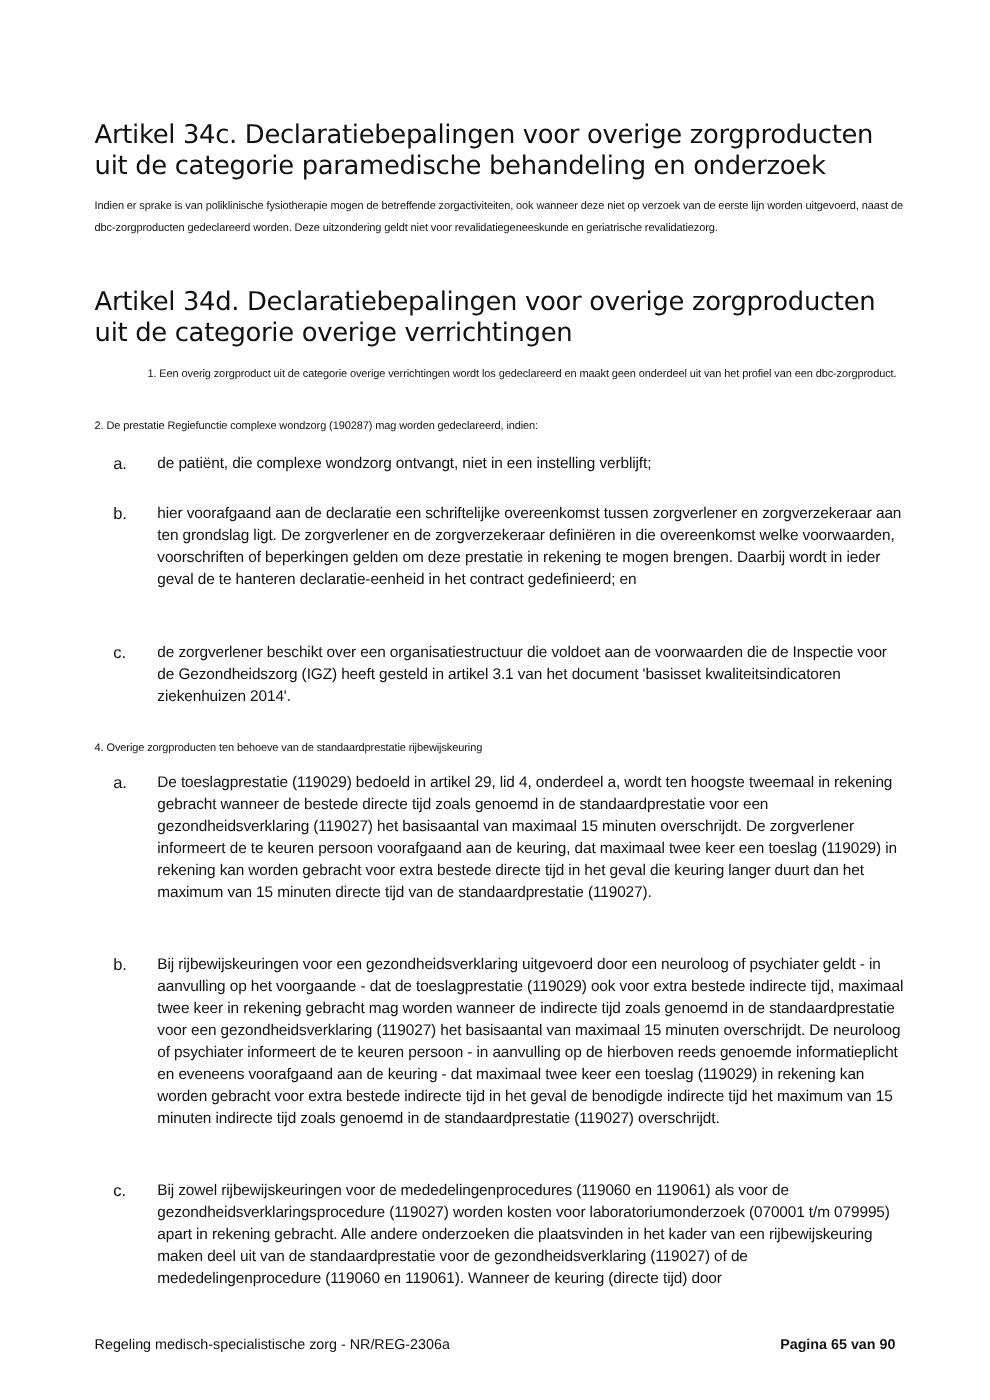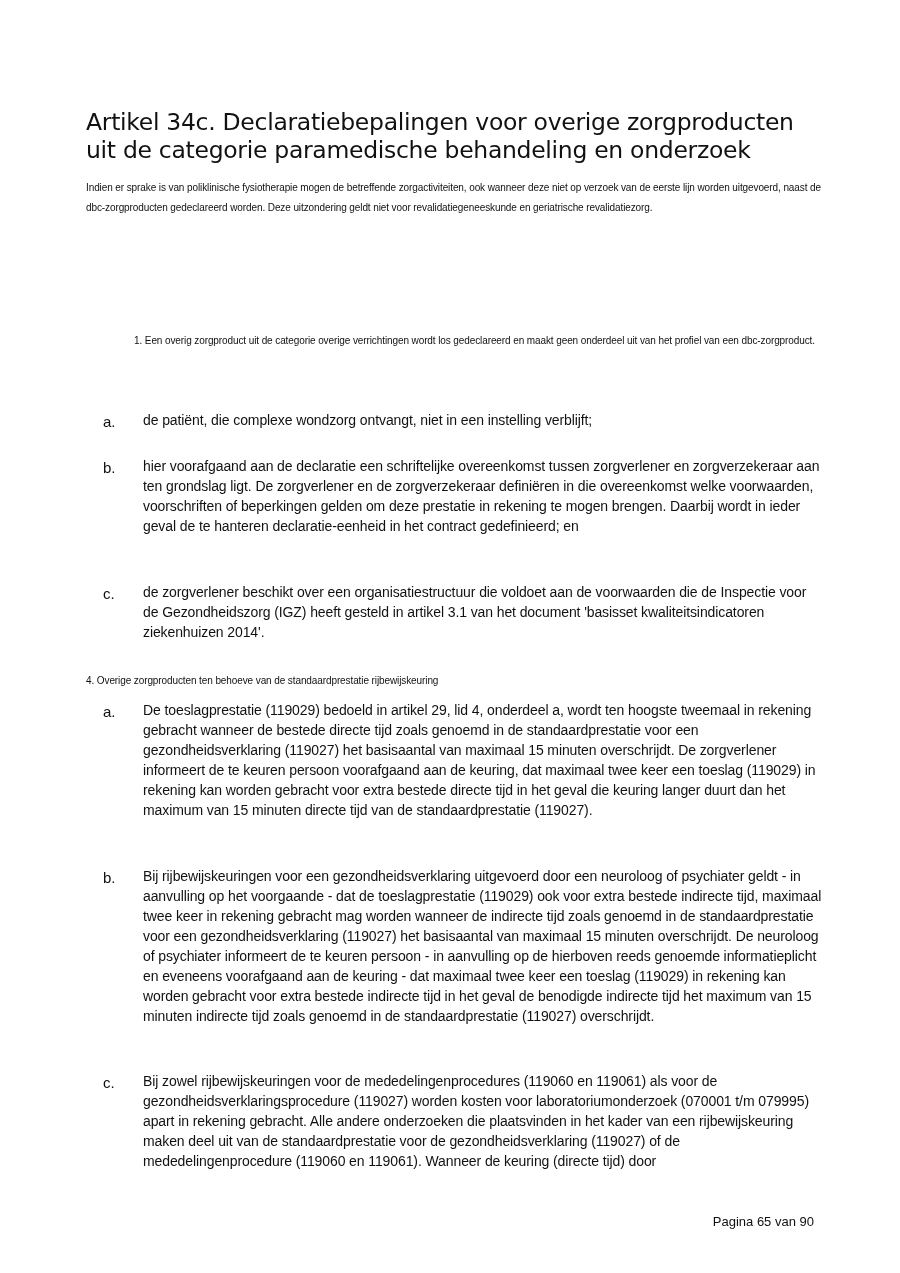--- a/index.html
+++ b/index.html
@@ -18,22 +18,24 @@
   .footer { position: absolute; top: 1214px; font-size: 13px; line-height: 16px; color: #111; }
 </style>
 </head>
 <body>
 
 <div class="page">
 
   <h2 style="top:108px;">Artikel 34c. Declaratiebepalingen voor overige zorgproducten uit de categorie paramedische behandeling en onderzoek</h2>
   <p class="p" style="top:178px;">Indien er sprake is van poliklinische fysiotherapie mogen de betreffende zorgactiviteiten, ook wanneer deze niet op verzoek van de eerste lijn worden uitgevoerd, naast de dbc-zorgproducten gedeclareerd worden. Deze uitzondering geldt niet voor revalidatiegeneeskunde en geriatrische revalidatiezorg.</p>
 
+  <h2 style="top:260px;">Artikel 34d. Declaratiebepalingen voor overige zorgproducten uit de categorie overige verrichtingen</h2>
 
   <p class="p" style="top:331px;margin-left:48px;">1. Een overig zorgproduct uit de categorie overige verrichtingen wordt los gedeclareerd en maakt geen onderdeel uit van het profiel van een dbc-zorgproduct.</p>
+  <p class="p" style="top:378px;">2. De prestatie Regiefunctie complexe wondzorg (190287) mag worden gedeclareerd, indien:</p>
 
   <div class="item" style="top:410px;">
     <span class="marker">a.</span>
     <span class="txt">de patiënt, die complexe wondzorg ontvangt, niet in een instelling verblijft;</span>
   </div>
 
   <div class="item" style="top:456px;">
     <span class="marker">b.</span>
     <span class="txt">hier voorafgaand aan de declaratie een schriftelijke overeenkomst tussen zorgverlener en zorgverzekeraar aan ten grondslag ligt. De zorgverlener en de zorgverzekeraar definiëren in die overeenkomst welke voorwaarden, voorschriften of beperkingen gelden om deze prestatie in rekening te mogen brengen. Daarbij wordt in ieder geval de te hanteren declaratie-eenheid in het contract gedefinieerd; en</span>
   </div>
@@ -53,15 +55,16 @@
   <div class="item" style="top:866px;">
     <span class="marker">b.</span>
     <span class="txt">Bij rijbewijskeuringen voor een gezondheidsverklaring uitgevoerd door een neuroloog of psychiater geldt - in aanvulling op het voorgaande - dat de toeslagprestatie (119029) ook voor extra bestede indirecte tijd, maximaal twee keer in rekening gebracht mag worden wanneer de indirecte tijd zoals genoemd in de standaardprestatie voor een gezondheidsverklaring (119027) het basisaantal van maximaal 15 minuten overschrijdt. De neuroloog of psychiater informeert de te keuren persoon - in aanvulling op de hierboven reeds genoemde informatieplicht en eveneens voorafgaand aan de keuring - dat maximaal twee keer een toeslag (119029) in rekening kan worden gebracht voor extra bestede indirecte tijd in het geval de benodigde indirecte tijd het maximum van 15 minuten indirecte tijd zoals genoemd in de standaardprestatie (119027) overschrijdt.</span>
   </div>
 
   <div class="item" style="top:1071px;">
     <span class="marker">c.</span>
     <span class="txt">Bij zowel rijbewijskeuringen voor de mededelingenprocedures (119060 en 119061) als voor de gezondheidsverklaringsprocedure (119027) worden kosten voor laboratoriumonderzoek (070001 t/m 079995) apart in rekening gebracht. Alle andere onderzoeken die plaatsvinden in het kader van een rijbewijskeuring maken deel uit van de standaardprestatie voor de gezondheidsverklaring (119027) of de mededelingenprocedure (119060 en 119061). Wanneer de keuring (directe tijd) door</span>
   </div>
 
-  <div class="footer" style="right:86px;">Pagina 65 van 90</div>
+  <div class="footer" style="left:86px;">Regeling medisch-specialistische zorg - NR/REG-2306a</div>
+  <div class="footer" style="right:86px;font-weight:bold;">Pagina 65 van 90</div>
 
 </div>
 
 </body></html>

